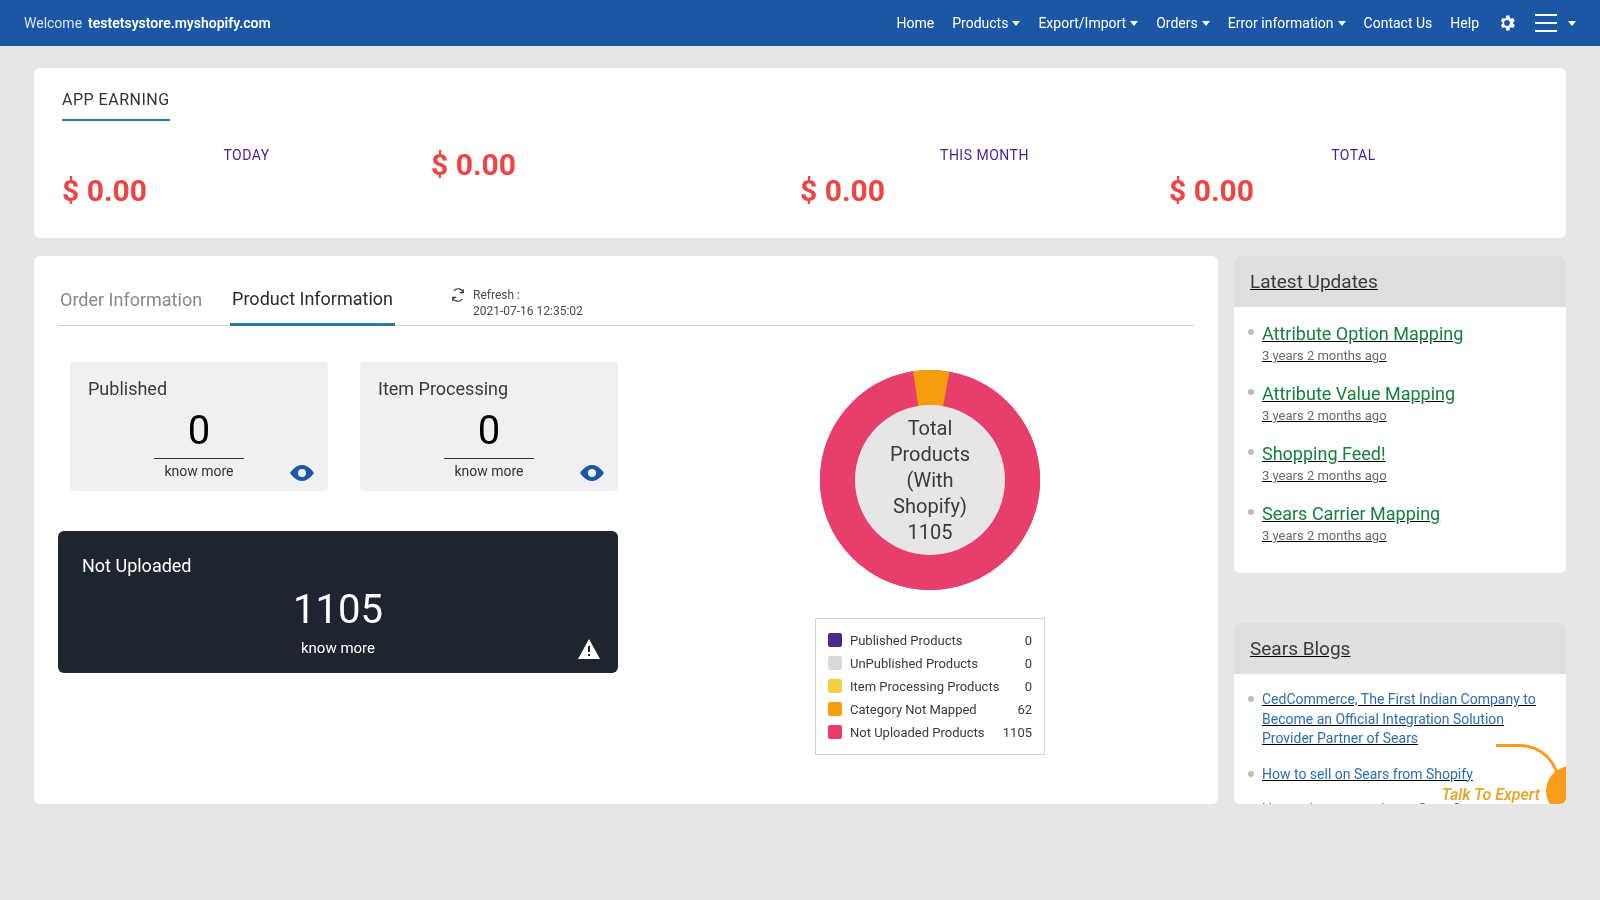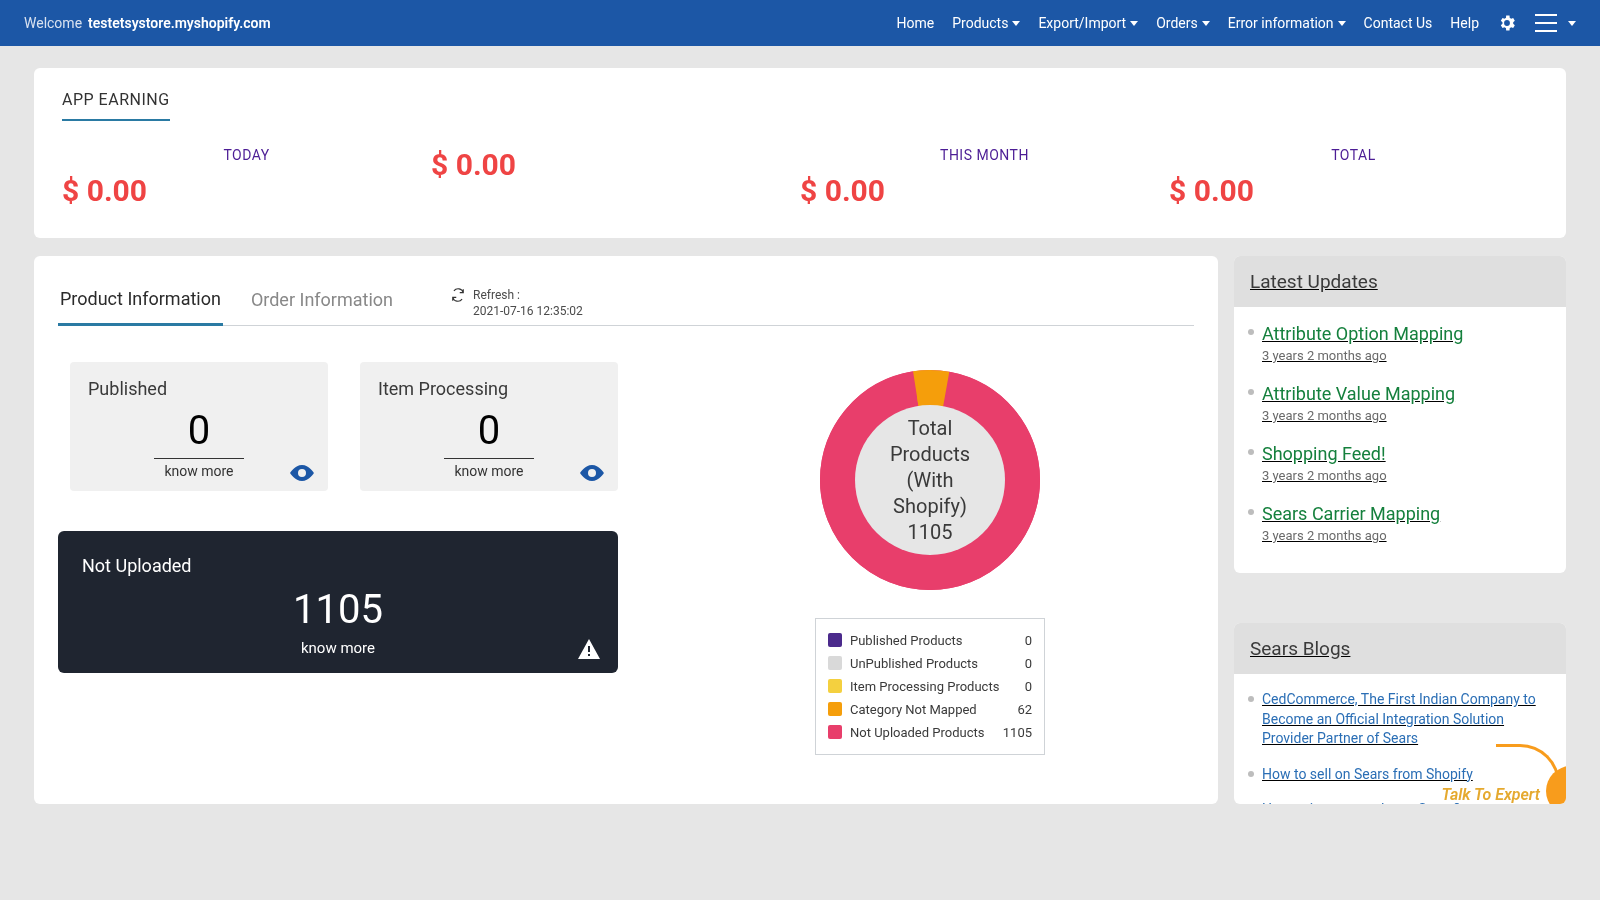--- a/index.html
+++ b/index.html
@@ -128,22 +128,22 @@
         <div class="e-label">TOTAL</div>
         <div class="e-val">$ 0.00</div>
       </div>
     </div>
   </div>
 
   <div class="main-row">
 
     <div class="panel left-panel">
       <div class="tabs">
+        <div class="tab">Order Information</div>
         <div class="tab active">Product Information</div>
-        <div class="tab">Order Information</div>
         <div class="refresh-block">
           <span>
             <svg width="14" height="14" viewBox="0 0 24 24" fill="none" stroke="#333" stroke-width="2">
                 <path d="M21 2v6h-6M3 22v-6h6M21 8A9 9 0 0 0 5 5M3 16a9 9 0 0 0 16 3"></path>
               </svg>
           </span>
           <span class="sub">
             <span>Refresh :</span><br>
             <span>2021-07-16 12:35:02</span>
           </span>

